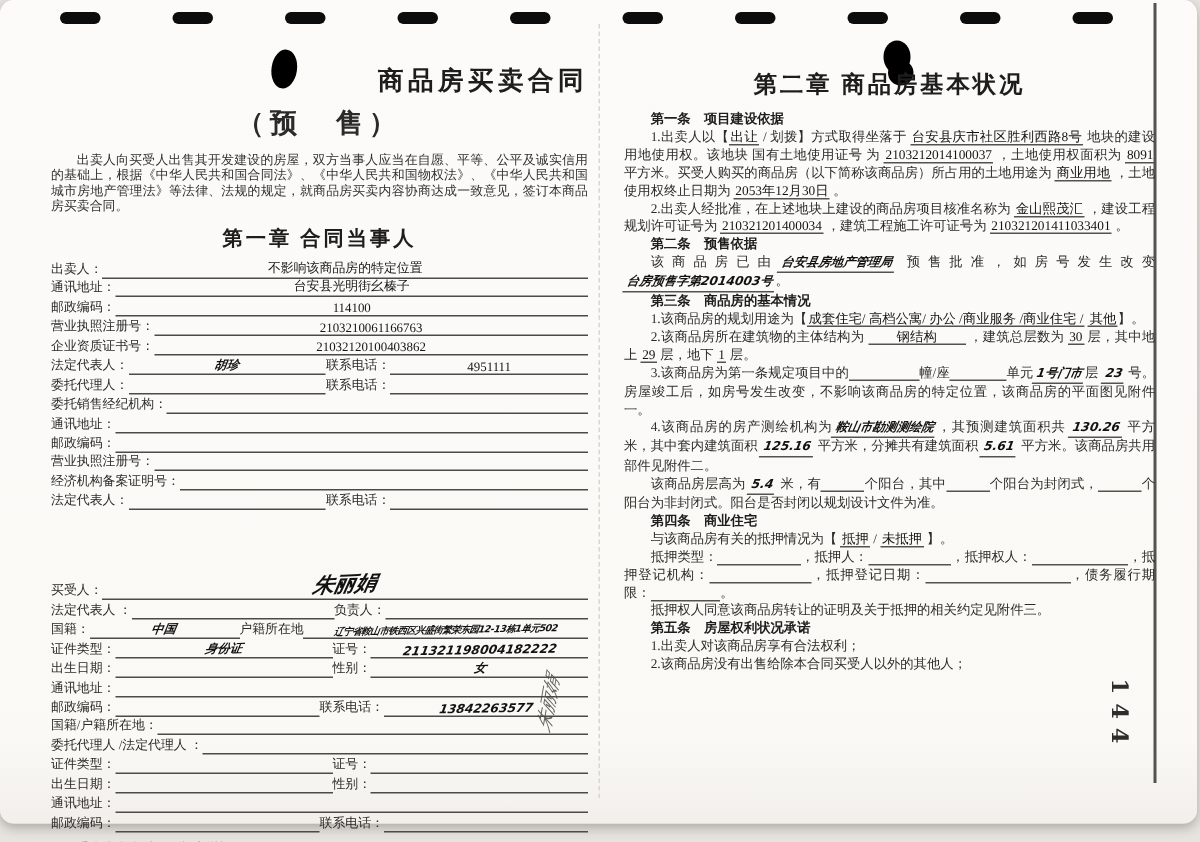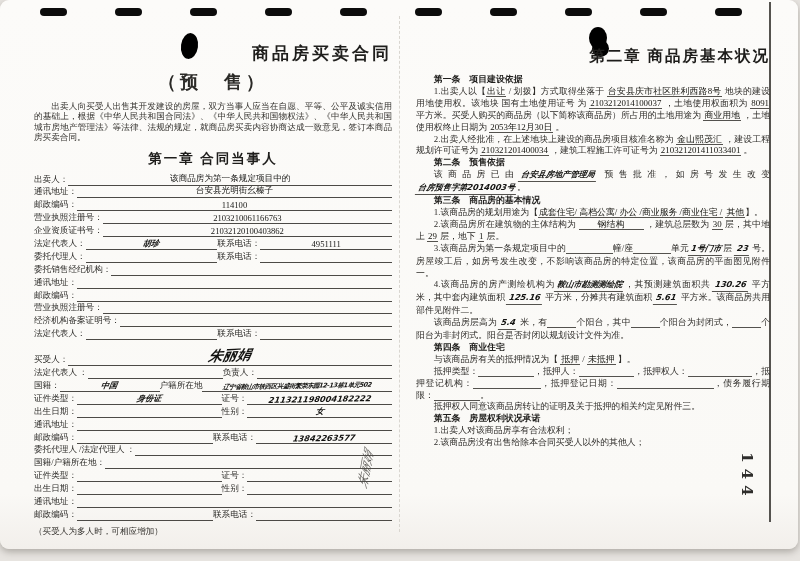--- a/index.html
+++ b/index.html
@@ -25,37 +25,37 @@
   .fold{position:absolute;left:399px;top:16px;height:516px;border-left:1px dashed #d9d6d0;}
   .edge{position:absolute;left:769px;top:2px;width:2px;height:520px;background:#55534f;}
 
   
   .lpage{position:absolute;left:34px;top:28px;width:358px;}
   .ltitle{text-align:right;font-size:17px;font-weight:bold;letter-spacing:3px;margin-top:14px;color:#1e1d1b;}
   .lsub{text-align:center;font-size:18px;font-weight:bold;letter-spacing:4px;margin-top:5px;}
   .intro{font-size:8.6px;line-height:10.4px;text-align:justify;text-indent:2em;margin-top:7px;color:#33312d;}
   .chap1{text-align:center;font-size:13.5px;font-weight:bold;letter-spacing:2px;margin:7px 0 5px 0;color:#1e1d1b;}
   .frow{display:flex;align-items:flex-end;height:12.9px;font-size:8.6px;}
-  .frow.big{height:17px;}
+  .frow.big{height:17px;margin-top:34px;}
   .flbl{white-space:nowrap;color:#2b2a27;}
   .fill{flex:1;border-bottom:1px solid #4c4a46;text-align:center;min-width:20px;}
   .fill.tiny{flex:1.9;}
   .fill.tiny .fval{font-size:6.4px;letter-spacing:-.4px;white-space:nowrap;}
   .fval{display:inline-block;color:#161614;}
   .hand{
     font-family:"DejaVu Sans",sans-serif;font-style:italic;font-weight:bold;
     transform:skewX(-10deg) rotate(-1deg);color:#121210;font-size:.95em;
   }
   .big .fval.hand{font-size:14px;transform:skewX(-14deg) rotate(-3deg);}
   .spacer{height:9px;}
   .note{font-size:8.6px;margin-top:5px;color:#33312d;}
 
   
   .rpage{position:absolute;left:416px;top:20px;width:354px;}
-  .rtitle{text-align:right;font-size:15.5px;font-weight:bold;letter-spacing:2px;margin-top:26px;color:#1e1d1b;}
+  .rtitle{text-align:center;font-size:15.5px;font-weight:bold;letter-spacing:2px;margin-top:26px;color:#1e1d1b;}
   .rcontent{margin-top:7px;font-size:8.9px;line-height:11.9px;text-align:justify;color:#2e2c29;}
   .sechead{font-weight:bold;text-indent:2em;color:#1f1e1c;}
   .rpara{text-indent:2em;}
   .st{}
   .su{border-bottom:1px solid #54524e;padding:0 1px;white-space:pre;color:#14140f;}
   .sh{
     border-bottom:1px solid #54524e;display:inline-block;padding:0 2px;
     font-family:"DejaVu Sans",sans-serif;font-style:italic;font-weight:bold;
     transform:skewX(-10deg);font-size:.92em;color:#121210;text-indent:0;
   }
@@ -94,21 +94,21 @@
   <div class="blob b2"></div>
 
   <div class="lpage">
     <div class="ltitle">商品房买卖合同</div>
     <div class="lsub">（预　售）</div>
     <div class="intro">出卖人向买受人出售其开发建设的房屋，双方当事人应当在自愿、平等、公平及诚实信用的基础上，根据《中华人民共和国合同法》、《中华人民共和国物权法》、《中华人民共和国城市房地产管理法》等法律、法规的规定，就商品房买卖内容协商达成一致意见，签订本商品房买卖合同。</div>
     <div class="chap1">第一章  合同当事人</div>
     <div>
         <div class="frow">
           <span class="flbl">出卖人：</span>
-          <span class="fill"><span class="fval">该商品房为第一条规定项目中的</span></span>
+          <span class="fill"><span class="fval">不影响该商品房的特定位置</span></span>
         </div>
         <div class="frow">
           <span class="flbl">通讯地址：</span>
           <span class="fill"><span class="fval">台安县光明街幺榛子</span></span>
         </div>
         <div class="frow">
           <span class="flbl">邮政编码：</span>
           <span class="fill"><span class="fval">114100</span></span>
         </div>
         <div class="frow">
@@ -190,25 +190,25 @@
           <span class="flbl">通讯地址：</span>
           <span class="fill"><span class="fval"></span></span>
         </div>
         <div class="frow">
           <span class="flbl">邮政编码：</span>
           <span class="fill"><span class="fval"></span></span>
           <span class="flbl">联系电话：</span>
           <span class="fill"><span class="fval hand">13842263577</span></span>
         </div>
         <div class="frow">
+          <span class="flbl">国籍/户籍所在地：</span>
+          <span class="fill"><span class="fval"></span></span>
+        </div>
+        <div class="frow">
           <span class="flbl">委托代理人 /法定代理人 ：</span>
-          <span class="fill"><span class="fval"></span></span>
-        </div>
-        <div class="frow">
-          <span class="flbl">国籍/户籍所在地：</span>
           <span class="fill"><span class="fval"></span></span>
         </div>
         <div class="frow">
           <span class="flbl">证件类型：</span>
           <span class="fill"><span class="fval"></span></span>
           <span class="flbl">证号：</span>
           <span class="fill"><span class="fval"></span></span>
         </div>
         <div class="frow">
           <span class="flbl">出生日期：</span>

